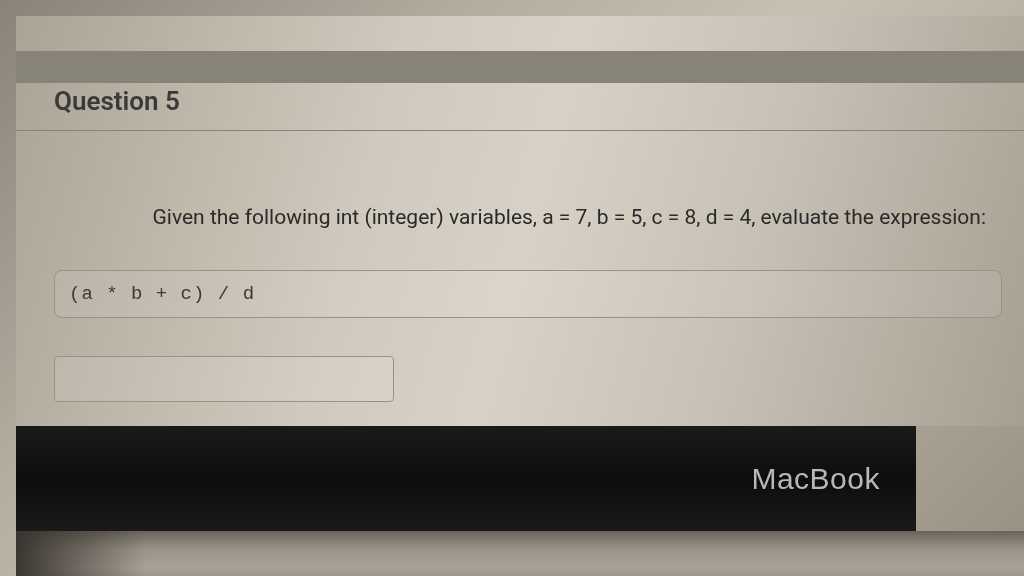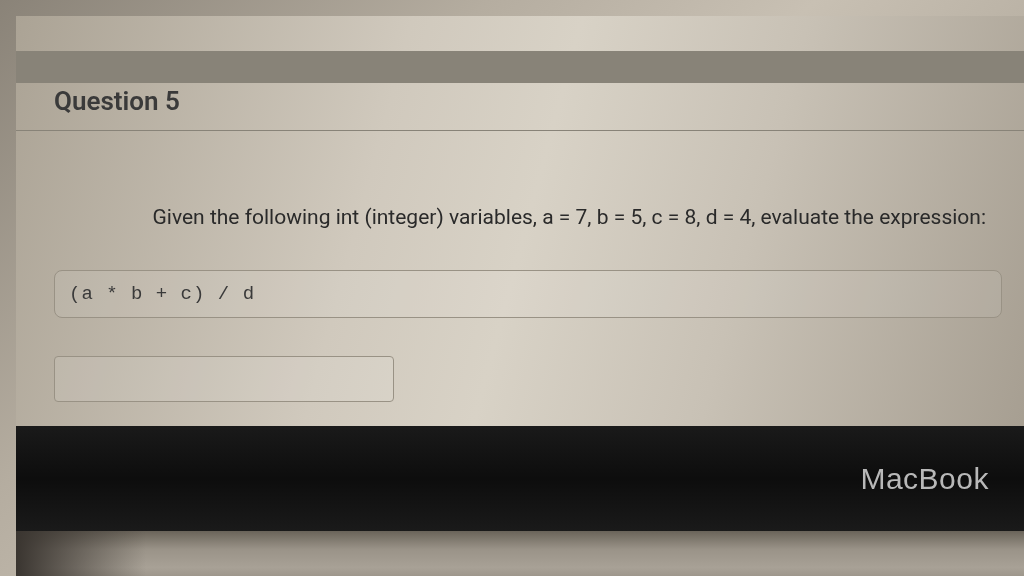--- a/index.html
+++ b/index.html
@@ -79,21 +79,21 @@
       border-radius: 4px;
       background: rgba(255,255,255,0.1);
       font-size: 18px;
       padding: 0 10px;
       color: #333;
     }
     .bezel {
       position: absolute;
       top: 410px;
       left: 0;
-      width: 1009px;
+      width: 900px;
       height: 105px;
       background: linear-gradient(180deg, #1a1a1a 0%, #0d0d0d 50%, #1a1a1a 100%);
       display: flex;
       align-items: center;
       justify-content: flex-end;
       padding-right: 20px;
     }
     .laptop-brand {
       font-size: 30px;
       font-weight: 400;

